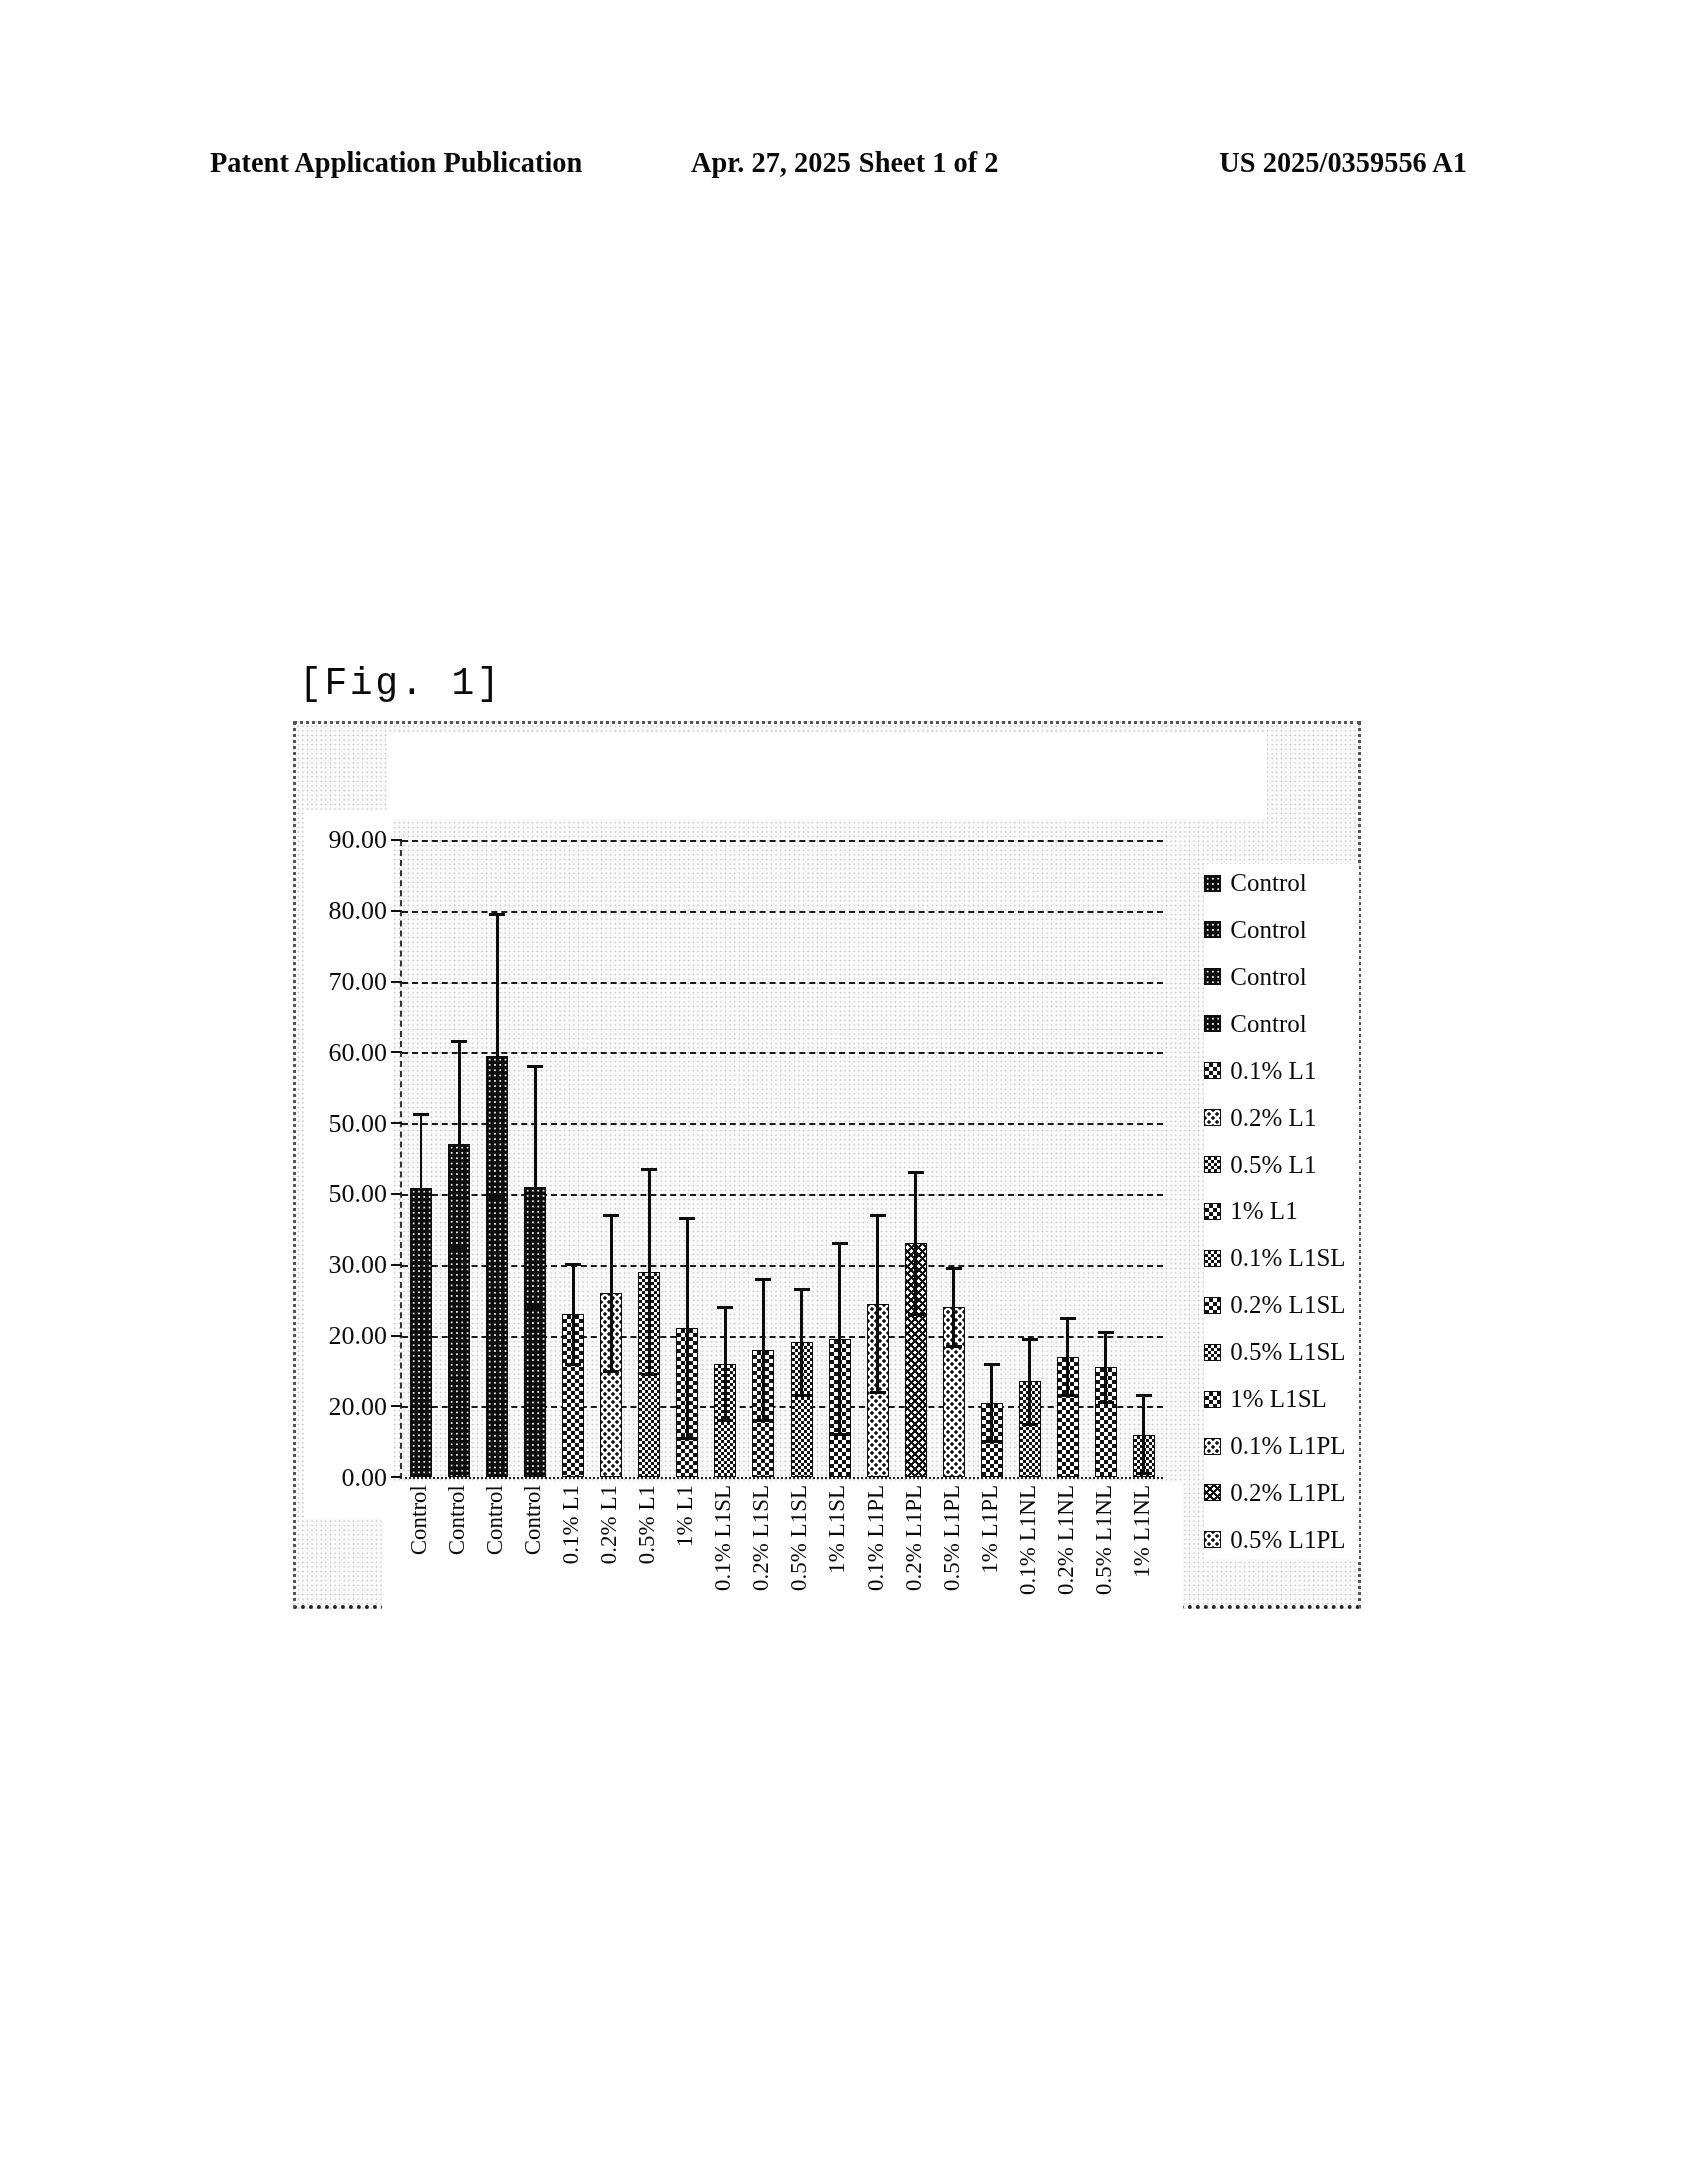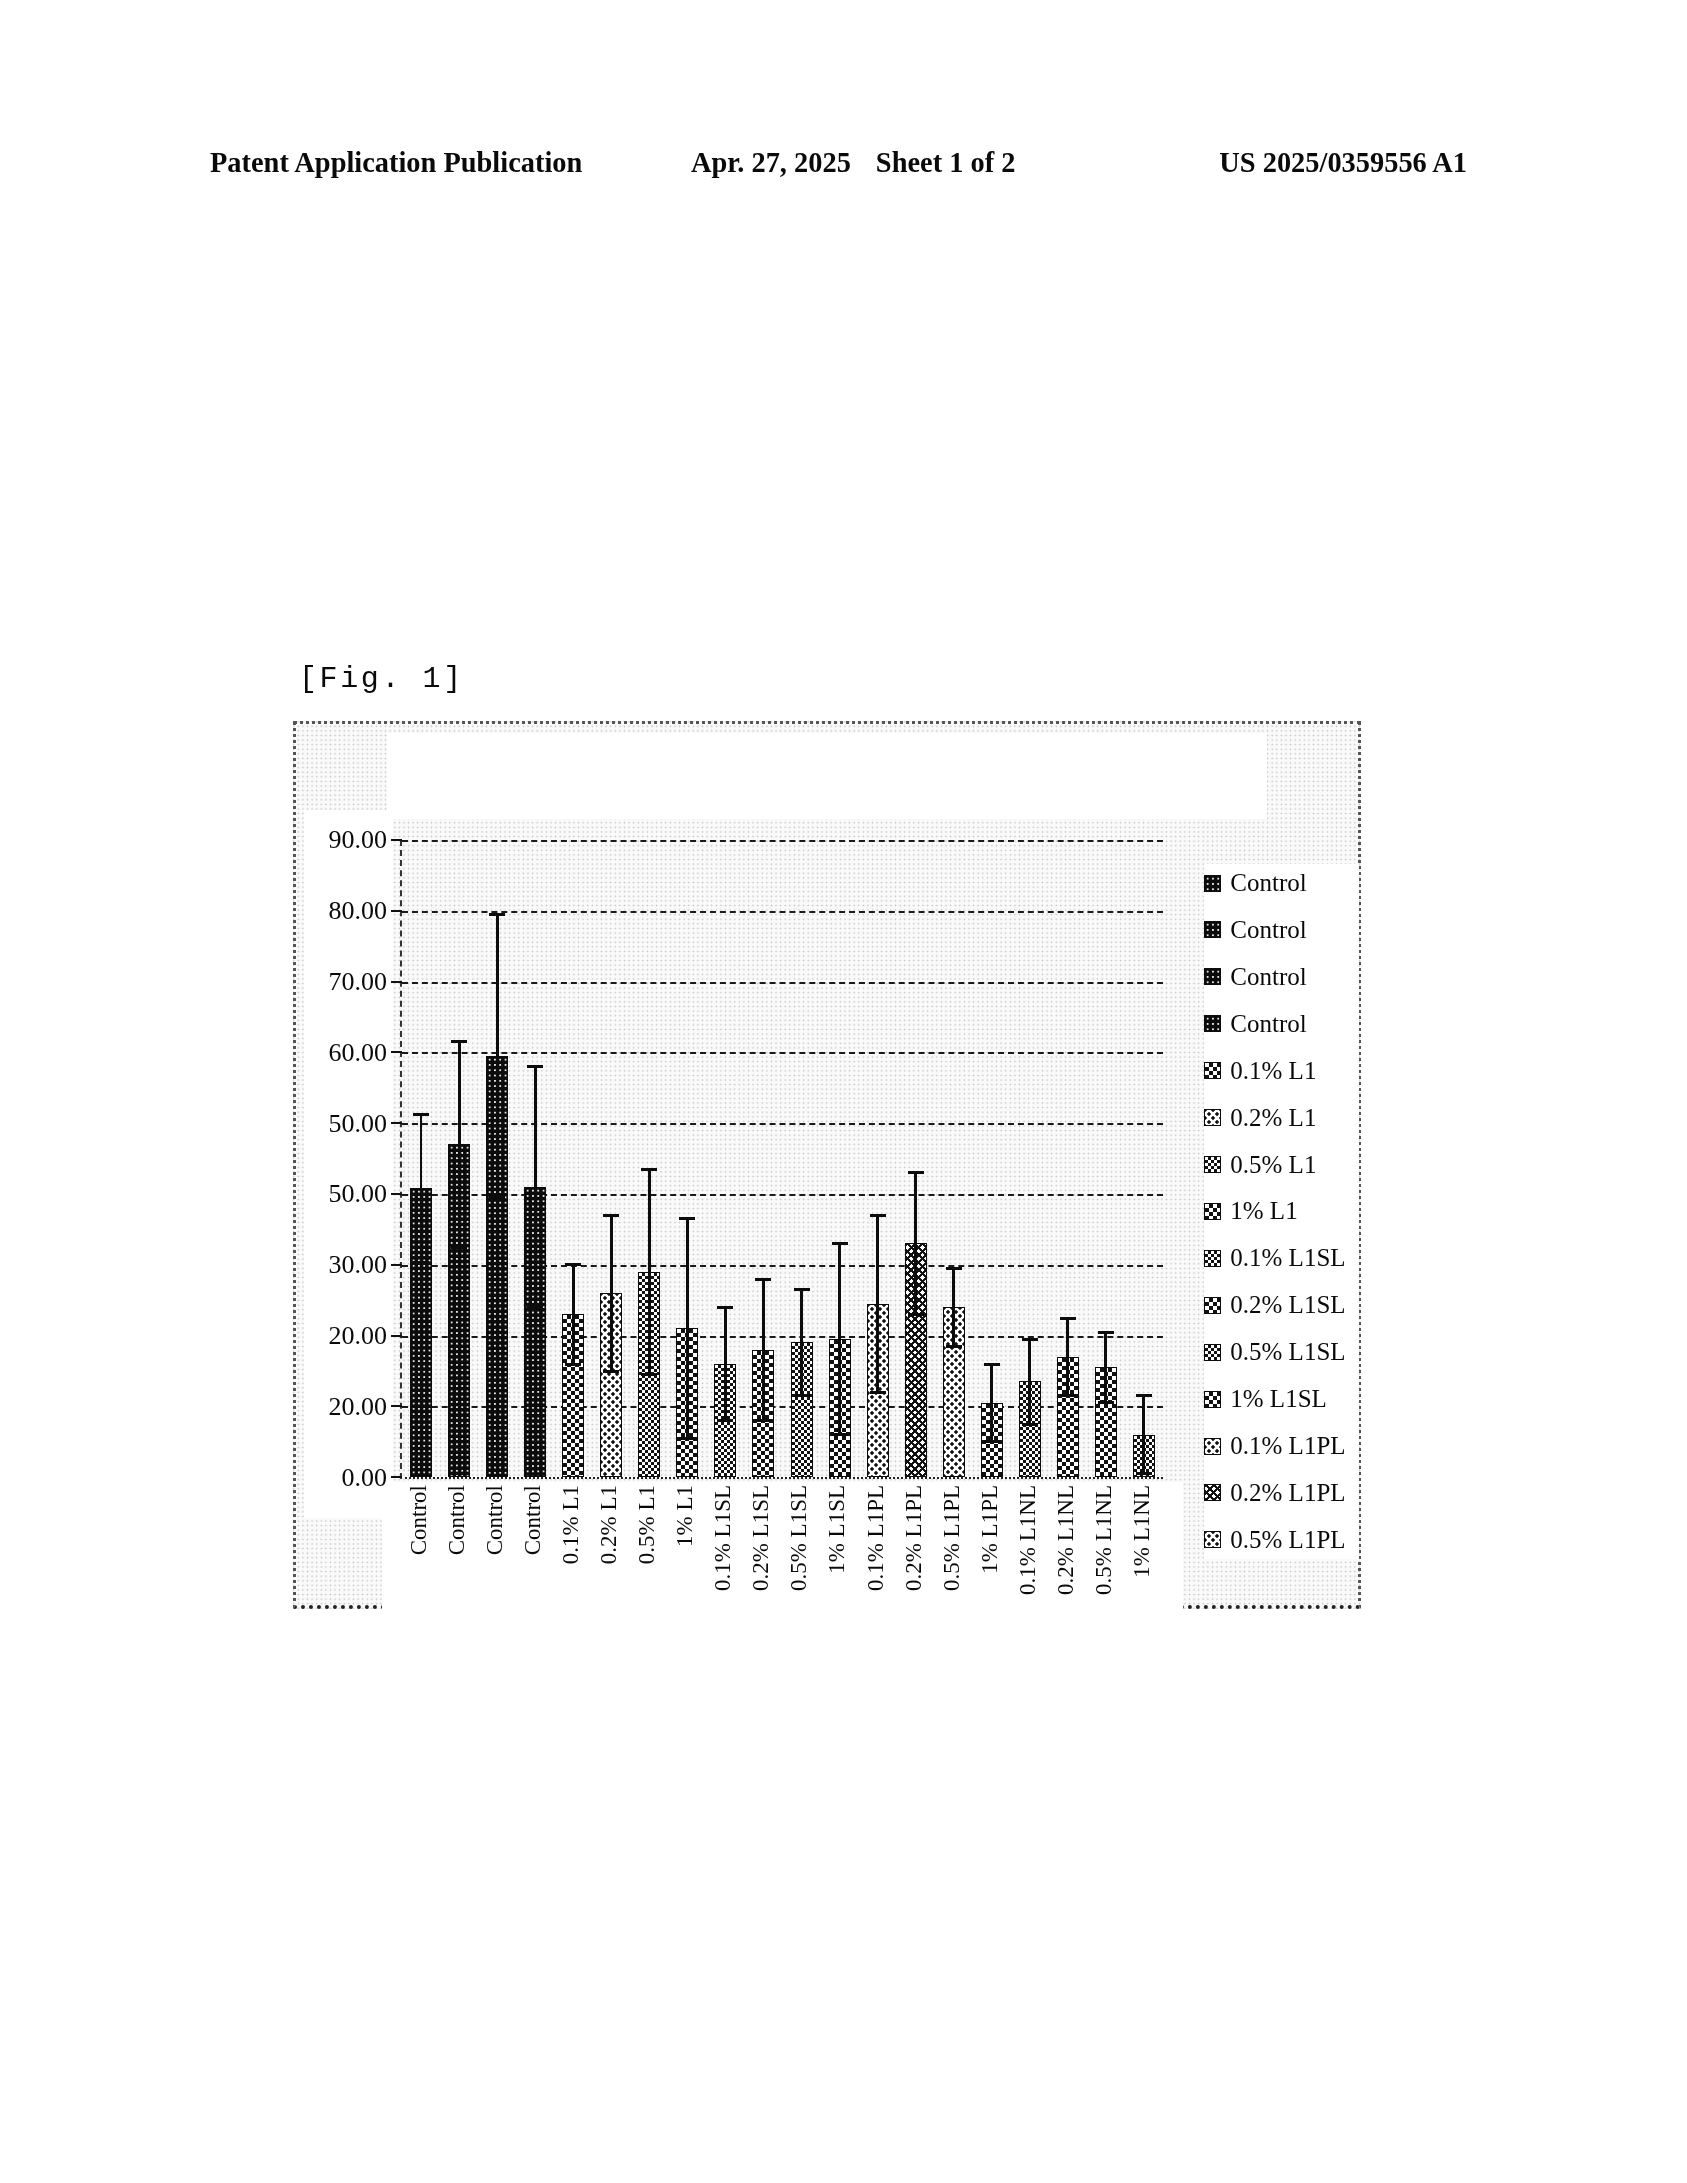--- a/index.html
+++ b/index.html
@@ -11,27 +11,27 @@
     color:#0a0a0a;
     overflow:hidden;
   }
   
   .header{
     position:absolute;left:210px;top:147px;width:1257px;height:37px;
     font-weight:bold;font-size:28.4px;white-space:nowrap;
   }
   .header .h-left{position:absolute;left:0;top:0;font-family:Liberation Serif, serif;}
   .header .h-center{position:absolute;left:481px;top:0;}
-  .header .h-center .h-sheet{margin-left:25px;}
+  .header .h-center .h-sheet{margin-left:8px;}
   .header .h-right{position:absolute;right:0;top:0;}
   
   .fig-label{
     position:absolute;left:299px;top:662px;
     font-family:"Liberation Mono","DejaVu Sans Mono",monospace;
-    font-size:30px;letter-spacing:2.6px;
+    font-size:38px;letter-spacing:2.6px;
   }
   
   .chart-box{
     position:absolute;left:293px;top:721px;width:1068px;height:888px;
     box-sizing:border-box;
     border:3.3px dotted #555;
     border-bottom:4.6px dotted #222;
     background-color:#fafafa;
     background-image:radial-gradient(circle,#c6c6c6 0.8px,transparent 1px);
     background-size:4.6px 4.6px;

